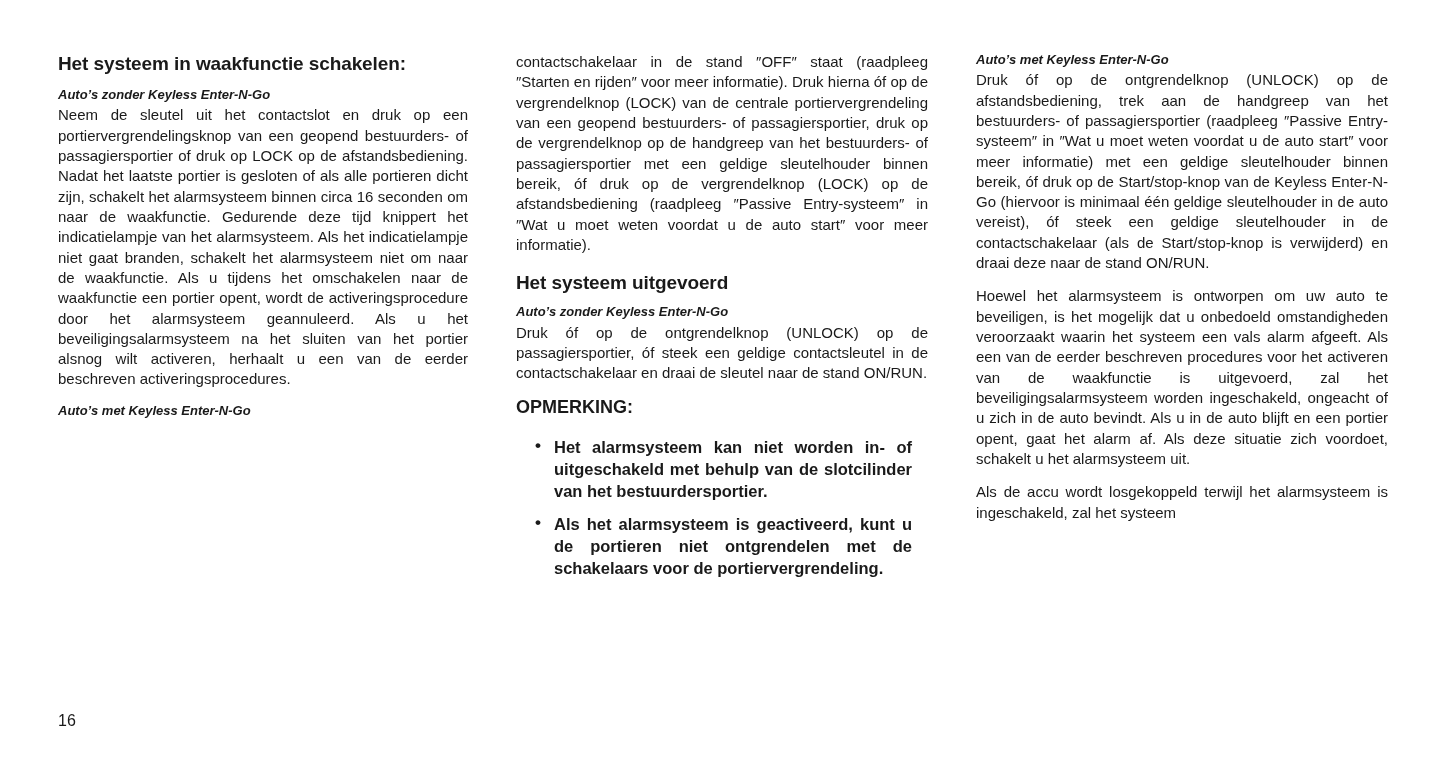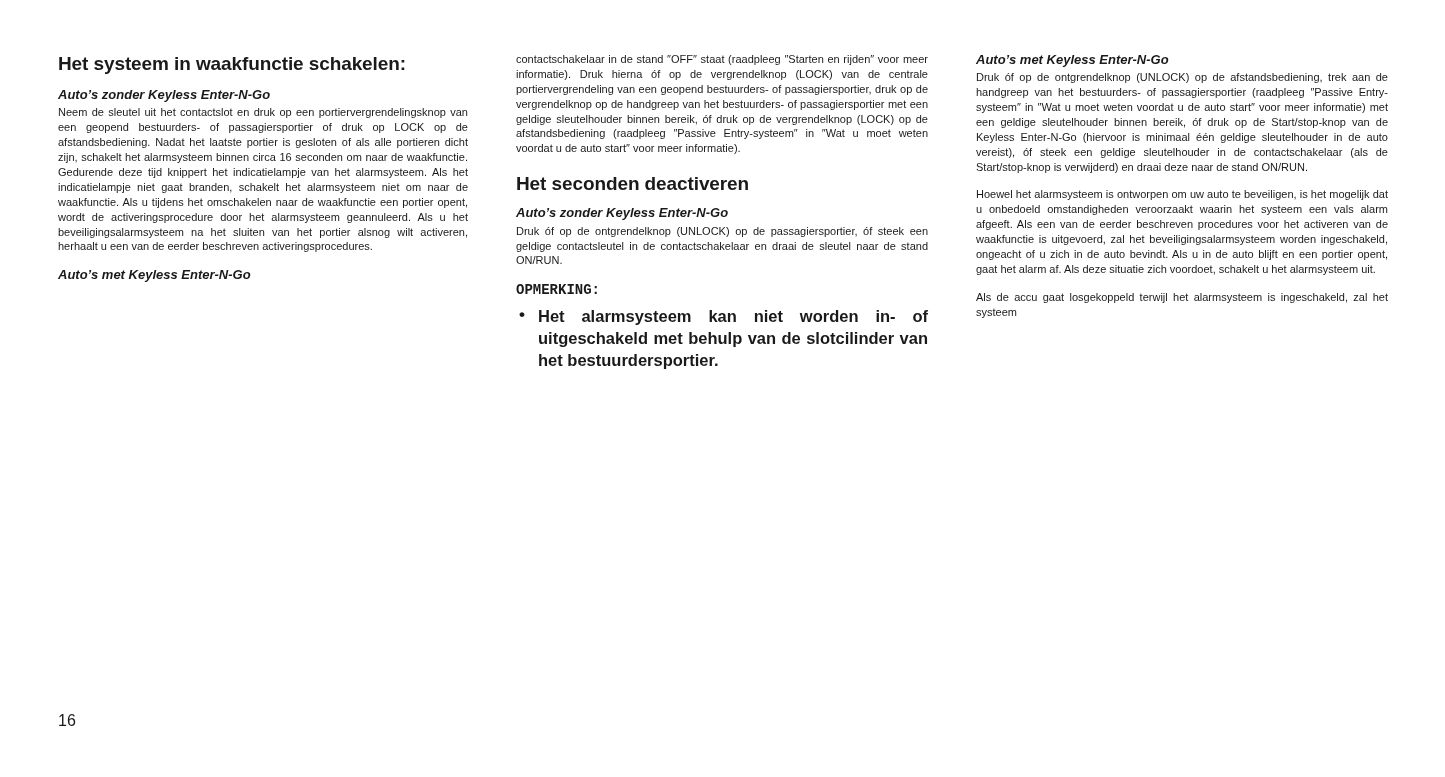--- a/index.html
+++ b/index.html
@@ -44,37 +44,36 @@
     letter-spacing: -0.1px;
   }
   h3.sub-title {
     font-size: 13px;
     font-weight: bold;
     font-style: italic;
     line-height: 1.25;
     margin: 0 0 2px 0;
   }
   p.body {
-    font-size: 11px;
+    font-size: 15px;
     line-height: 1.355;
     margin: 0 0 13px 0;
     text-align: justify;
     text-justify: inter-word;
     word-spacing: 0px;
   }
 
   .note-label {
-    font-size: 14px;
+    font-size: 18px;
     font-weight: bold;
     margin: 0 0 5px 0;
     line-height: 1.3;
-    font-family: Liberation Mono, monospace;
   }
   ul.bullets {
-    margin: 0;
+    margin: 16px;
     padding: 0;
     list-style: none;
   }
   ul.bullets li {
     font-size: 16.5px;
     font-weight: bold;
     line-height: 1.35;
     text-align: justify;
     position: relative;
     padding-left: 22px;
@@ -108,32 +107,33 @@
 
     <div class="col left">
       <h2 class="section-title">Het systeem in waakfunctie schakelen:</h2>
       <h3 class="sub-title">Auto’s zonder Keyless Enter-N-Go</h3>
       <p class="body">Neem de sleutel uit het contactslot en druk op een portiervergrendelingsknop van een geopend bestuurders- of passagiersportier of druk op LOCK op de afstandsbediening. Nadat het laatste portier is gesloten of als alle portieren dicht zijn, schakelt het alarmsysteem binnen circa 16 seconden om naar de waakfunctie. Gedurende deze tijd knippert het indicatielampje van het alarmsysteem. Als het indicatielampje niet gaat branden, schakelt het alarmsysteem niet om naar de waakfunctie. Als u tijdens het omschakelen naar de waakfunctie een portier opent, wordt de activeringsprocedure door het alarmsysteem geannuleerd. Als u het beveiligingsalarmsysteem na het sluiten van het portier alsnog wilt activeren, herhaalt u een van de eerder beschreven activeringsprocedures.</p>
       <h3 class="sub-title">Auto’s met Keyless Enter-N-Go</h3>
     </div>
 
     <div class="col mid">
       <p class="body">contactschakelaar in de stand ″OFF″ staat (raadpleeg ″Starten en rijden″ voor meer informatie). Druk hierna óf op de vergrendelknop (LOCK) van de centrale portiervergrendeling van een geopend bestuurders- of passagiersportier, druk op de vergrendelknop op de handgreep van het bestuurders- of passagiersportier met een geldige sleutelhouder binnen bereik, óf druk op de vergrendelknop (LOCK) op de afstandsbediening (raadpleeg ″Passive Entry-systeem″ in ″Wat u moet weten voordat u de auto start″ voor meer informatie).</p>
-      <h2 class="section-title mid-head">Het seconden deactiveren</h2>
+      <h2 class="section-title mid-head">Het systeem uitgevoerd</h2>
       <h3 class="sub-title">Auto’s zonder Keyless Enter-N-Go</h3>
       <p class="body">Druk óf op de ontgrendelknop (UNLOCK) op de passagiersportier, óf steek een geldige contactsleutel in de contactschakelaar en draai de sleutel naar de stand ON/RUN.</p>
       <div class="note-label">OPMERKING:</div>
       <ul class="bullets">
         <li>Het alarmsysteem kan niet worden in- of uitgeschakeld met behulp van de slotcilinder van het bestuurdersportier.</li>
+        <li>Als het alarmsysteem is geactiveerd, kunt u de portieren niet ontgrendelen met de schakelaars voor de portiervergrendeling.</li>
       </ul>
     </div>
 
     <div class="col right">
       <h3 class="sub-title">Auto’s met Keyless Enter-N-Go</h3>
       <p class="body">Druk óf op de ontgrendelknop (UNLOCK) op de afstandsbediening, trek aan de handgreep van het bestuurders- of passagiersportier (raadpleeg ″Passive Entry-systeem″ in ″Wat u moet weten voordat u de auto start″ voor meer informatie) met een geldige sleutelhouder binnen bereik, óf druk op de Start/stop-knop van de Keyless Enter-N-Go (hiervoor is minimaal één geldige sleutelhouder in de auto vereist), óf steek een geldige sleutelhouder in de contactschakelaar (als de Start/stop-knop is verwijderd) en draai deze naar de stand ON/RUN.</p>
       <p class="body">Hoewel het alarmsysteem is ontworpen om uw auto te beveiligen, is het mogelijk dat u onbedoeld omstandigheden veroorzaakt waarin het systeem een vals alarm afgeeft. Als een van de eerder beschreven procedures voor het activeren van de waakfunctie is uitgevoerd, zal het beveiligingsalarmsysteem worden ingeschakeld, ongeacht of u zich in de auto bevindt. Als u in de auto blijft en een portier opent, gaat het alarm af. Als deze situatie zich voordoet, schakelt u het alarmsysteem uit.</p>
-      <p class="body">Als de accu gaat losgekoppeld terwijl het alarmsysteem is ingeschakeld, zal het systeem</p>
+      <p class="body">Als de accu wordt losgekoppeld terwijl het alarmsysteem is ingeschakeld, zal het systeem</p>
     </div>
 
   </div>
 
   <div class="page-number">16</div>
 </div>
 
 </body></html>

